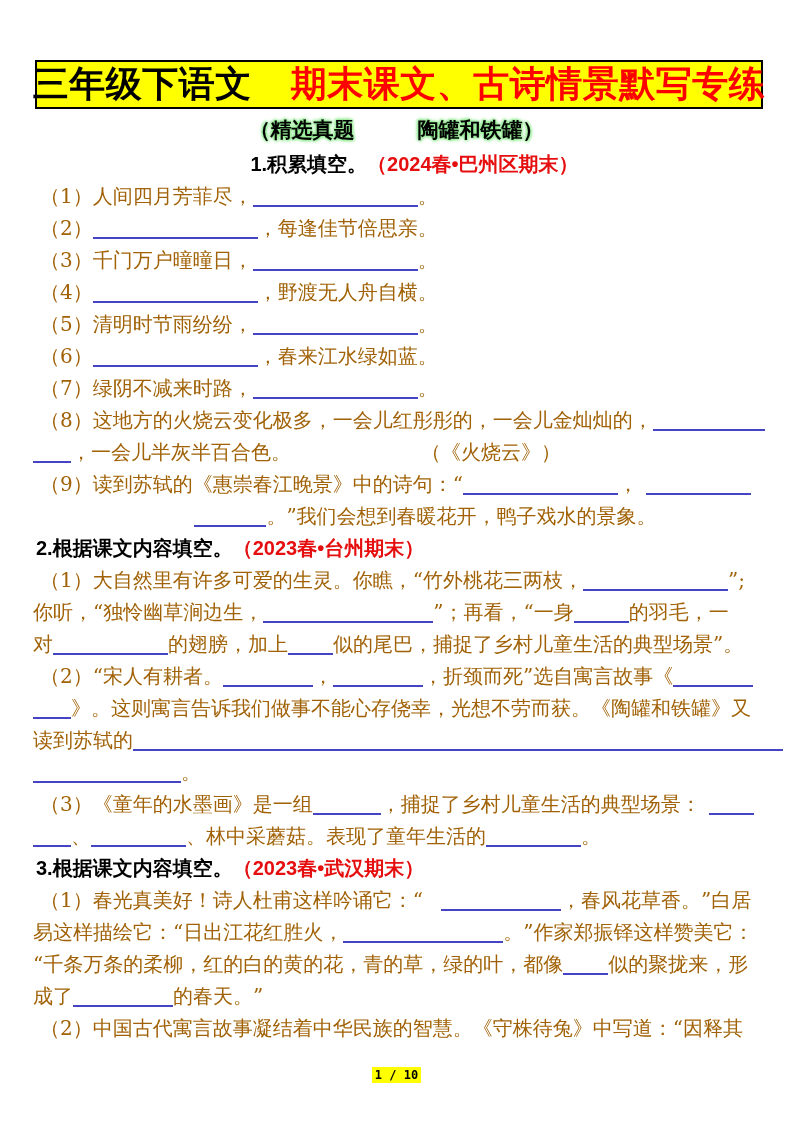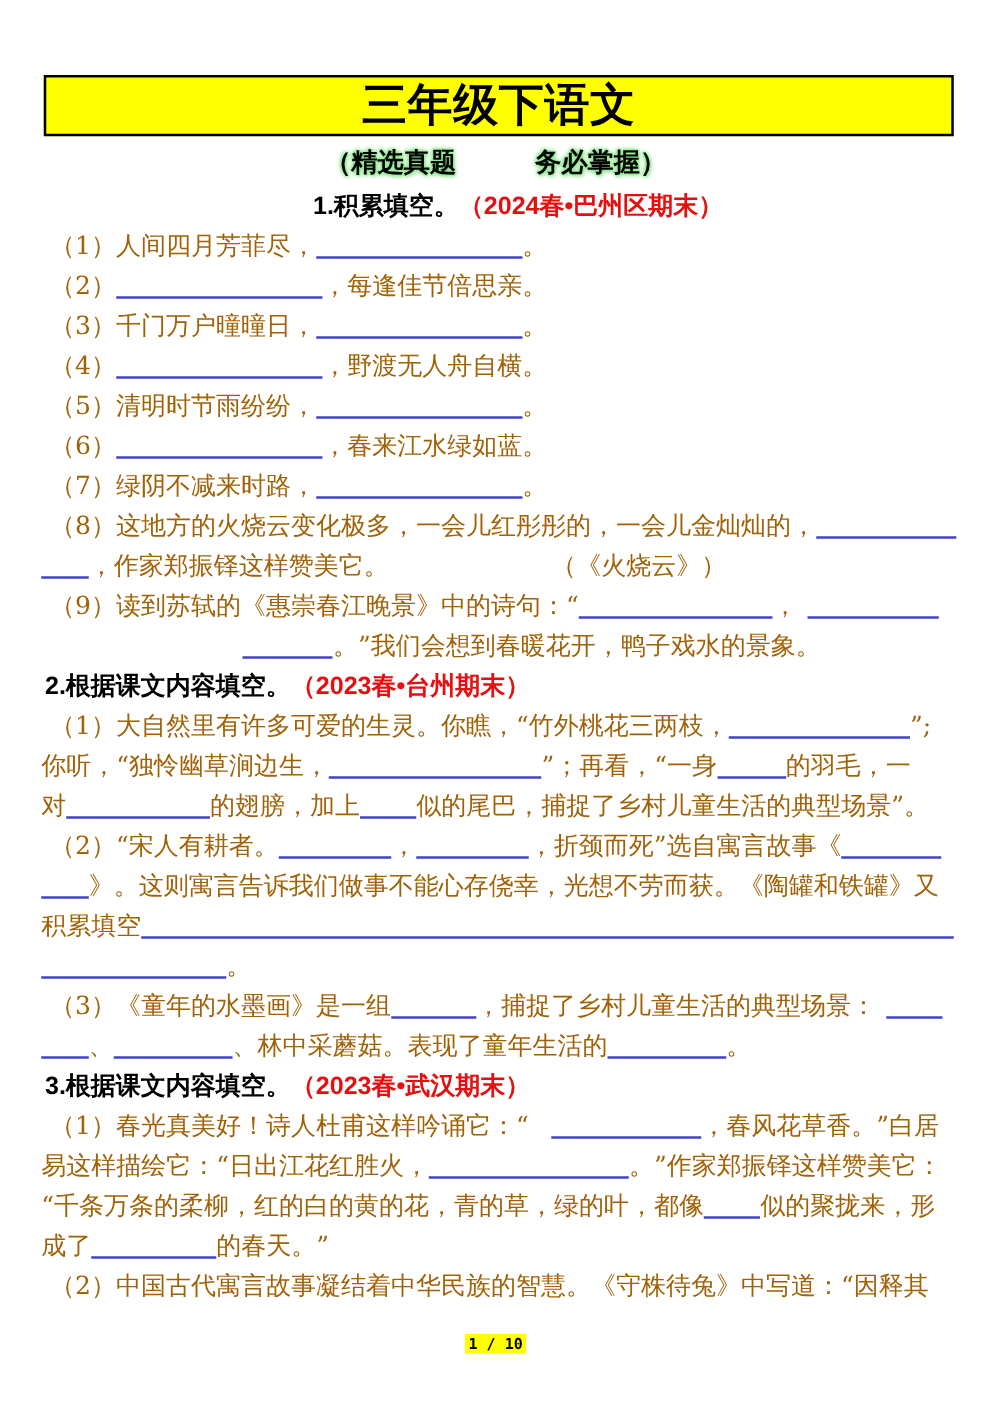--- a/index.html
+++ b/index.html
@@ -88,44 +88,45 @@
     padding: 0 3px;
   }
 </style>
 </head>
 <body>
 
 <div class="page">
 
   <div class="title-box">
     <span>三年级下语文</span>
+      <span class="title-red">期末课文、古诗情景默写专练</span>
   </div>
 
-  <div class="subtitle">（精选真题　　　务必掌握）</div>
+  <div class="subtitle">（精选真题　　　陶罐和铁罐）</div>
 
   <div class="content" id="doc-body">
       <div class="line" style="padding-left: 3px; text-align: center;"><span class="seg seg-h">1.积累填空。</span><span class="seg seg-hr">（2024春•巴州区期末）</span></div>
       <div class="line" style="padding-left: 7px;"><span class="seg">（1）人间四月芳菲尽，</span><span class="blank" style="width: 165px;"></span><span class="seg">。</span></div>
       <div class="line" style="padding-left: 7px;"><span class="seg">（2）</span><span class="blank" style="width: 165px;"></span><span class="seg">，每逢佳节倍思亲。</span></div>
       <div class="line" style="padding-left: 7px;"><span class="seg">（3）千门万户曈曈日，</span><span class="blank" style="width: 165px;"></span><span class="seg">。</span></div>
       <div class="line" style="padding-left: 7px;"><span class="seg">（4）</span><span class="blank" style="width: 165px;"></span><span class="seg">，野渡无人舟自横。</span></div>
       <div class="line" style="padding-left: 7px;"><span class="seg">（5）清明时节雨纷纷，</span><span class="blank" style="width: 165px;"></span><span class="seg">。</span></div>
       <div class="line" style="padding-left: 7px;"><span class="seg">（6）</span><span class="blank" style="width: 165px;"></span><span class="seg">，春来江水绿如蓝。</span></div>
       <div class="line" style="padding-left: 7px;"><span class="seg">（7）绿阴不减来时路，</span><span class="blank" style="width: 165px;"></span><span class="seg">。</span></div>
       <div class="line" style="padding-left: 7px;"><span class="seg">（8）这地方的火烧云变化极多，一会儿红彤彤的，一会儿金灿灿的，</span><span class="blank" style="width: 112px;"></span></div>
-      <div class="line"><span class="blank" style="width: 38px;"></span><span class="seg">，作家郑振铎这样赞美它。</span><span class="spacer" style="width: 130px;"></span><span class="seg">（《火烧云》）</span></div>
+      <div class="line"><span class="blank" style="width: 38px;"></span><span class="seg">，一会儿半灰半百合色。</span><span class="spacer" style="width: 130px;"></span><span class="seg">（《火烧云》）</span></div>
       <div class="line" style="padding-left: 7px;"><span class="seg">（9）读到苏轼的《惠崇春江晚景》中的诗句：“</span><span class="blank" style="width: 155px;"></span><span class="seg">，</span><span class="spacer" style="width: 8px;"></span><span class="blank" style="width: 105px;"></span></div>
       <div class="line" style="padding-left: 25px; text-align: center;"><span class="blank" style="width: 72px;"></span><span class="seg">。”我们会想到春暖花开，鸭子戏水的景象。</span></div>
       <div class="line" style="padding-left: 3px;"><span class="seg seg-h">2.根据课文内容填空。</span><span class="seg seg-hr">（2023春•台州期末）</span></div>
       <div class="line" style="padding-left: 7px;"><span class="seg">（1）大自然里有许多可爱的生灵。你瞧，“竹外桃花三两枝，</span><span class="blank" style="width: 145px;"></span><span class="seg">”;</span></div>
       <div class="line"><span class="seg">你听，“独怜幽草涧边生，</span><span class="blank" style="width: 170px;"></span><span class="seg">”；再看，“一身</span><span class="blank" style="width: 55px;"></span><span class="seg">的羽毛，一</span></div>
       <div class="line"><span class="seg">对</span><span class="blank" style="width: 115px;"></span><span class="seg">的翅膀，加上</span><span class="blank" style="width: 45px;"></span><span class="seg">似的尾巴，捕捉了乡村儿童生活的典型场景”。</span></div>
       <div class="line" style="padding-left: 7px;"><span class="seg">（2）“宋人有耕者。</span><span class="blank" style="width: 90px;"></span><span class="seg">，</span><span class="blank" style="width: 90px;"></span><span class="seg">，折颈而死”选自寓言故事《</span><span class="blank" style="width: 80px;"></span></div>
       <div class="line"><span class="blank" style="width: 38px;"></span><span class="seg">》。这则寓言告诉我们做事不能心存侥幸，光想不劳而获。《陶罐和铁罐》又</span></div>
-      <div class="line"><span class="seg">积累填空</span><span class="blank" style="width: 650px;"></span></div>
+      <div class="line"><span class="seg">读到苏轼的</span><span class="blank" style="width: 650px;"></span></div>
       <div class="line"><span class="blank" style="width: 148px;"></span><span class="seg">。</span></div>
       <div class="line" style="padding-left: 7px;"><span class="seg">（3）《童年的水墨画》是一组</span><span class="blank" style="width: 68px;"></span><span class="seg">，捕捉了乡村儿童生活的典型场景：</span><span class="spacer" style="width: 8px;"></span><span class="blank" style="width: 45px;"></span></div>
       <div class="line"><span class="blank" style="width: 38px;"></span><span class="seg">、</span><span class="blank" style="width: 95px;"></span><span class="seg">、林中采蘑菇。表现了童年生活的</span><span class="blank" style="width: 95px;"></span><span class="seg">。</span></div>
       <div class="line" style="padding-left: 3px;"><span class="seg seg-h">3.根据课文内容填空。</span><span class="seg seg-hr">（2023春•武汉期末）</span></div>
       <div class="line" style="padding-left: 7px;"><span class="seg">（1）春光真美好！诗人杜甫这样吟诵它：“</span><span class="spacer" style="width: 18px;"></span><span class="blank" style="width: 120px;"></span><span class="seg">，春风花草香。”白居</span></div>
       <div class="line"><span class="seg">易这样描绘它：“日出江花红胜火，</span><span class="blank" style="width: 160px;"></span><span class="seg">。”作家郑振铎这样赞美它：</span></div>
       <div class="line"><span class="seg">“千条万条的柔柳，红的白的黄的花，青的草，绿的叶，都像</span><span class="blank" style="width: 45px;"></span><span class="seg">似的聚拢来，形</span></div>
       <div class="line"><span class="seg">成了</span><span class="blank" style="width: 100px;"></span><span class="seg">的春天。”</span></div>
       <div class="line" style="padding-left: 7px;"><span class="seg">（2）中国古代寓言故事凝结着中华民族的智慧。《守株待兔》中写道：“因释其</span></div>
     </div>

